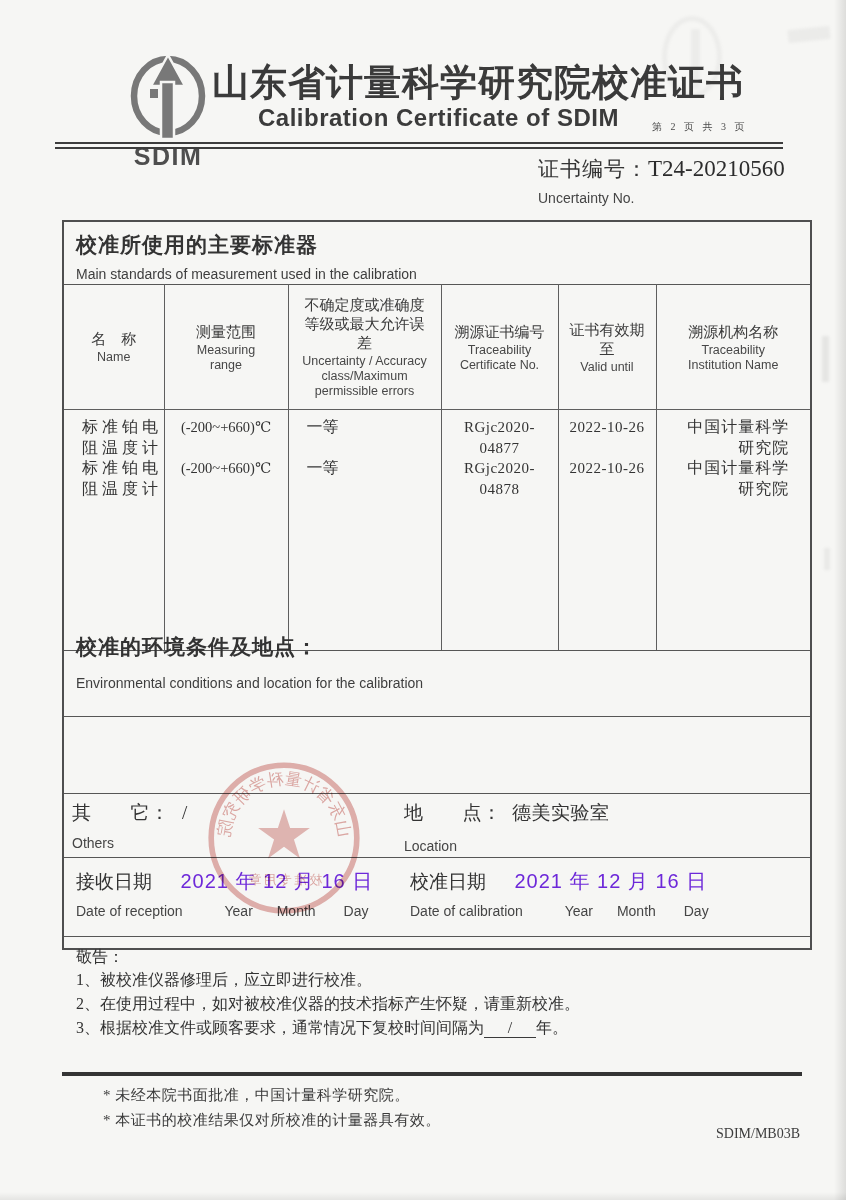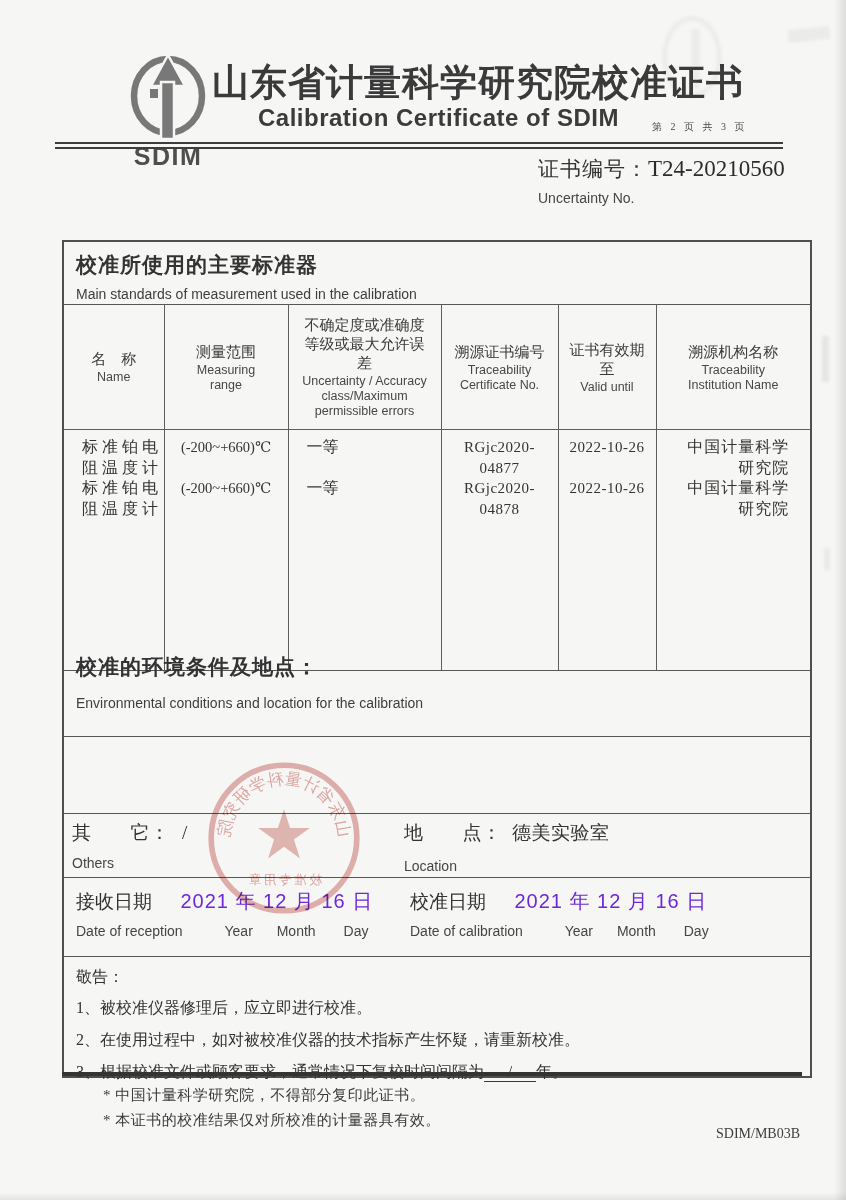--- a/index.html
+++ b/index.html
@@ -32,21 +32,21 @@
     position:absolute; left:55px; top:142px; width:728px; height:7px;
     border-top:2px solid #3d3d3d; border-bottom:2px solid #3d3d3d;
   }
   .cert-no { position:absolute; left:538px; top:155px; }
   .cert-no .zh { font-size:21px; color:#333; letter-spacing:1px; }
   .cert-no .val { font-family:"Liberation Serif","DejaVu Serif",serif; font-size:23px; color:#2c2c2c; }
   .cert-no .en { margin-top:7px; font-size:14px; color:#454545; }
 
   
   .main-box {
-    position:absolute; left:62px; top:240px; width:750px; height:838px;
+    position:absolute; left:62px; top:220px; width:750px; height:730px;
     border:2px solid #4f4f4f;
   }
   .hline { position:absolute; left:0; right:0; border-top:1.6px solid #565656; }
   .sec-title-zh { font-size:21px; font-weight:600; color:#333; letter-spacing:1px; }
   .sec-title-en { font-size:14px; color:#3e3e3e; margin-top:7px; }
   .sec1-head { position:absolute; left:12px; top:9px; }
   .env-head  { position:absolute; left:12px; top:411px; }
   .env-head .sec-title-en { margin-top:14px; }
 
   
@@ -75,21 +75,21 @@
   .val { font-family:"Liberation Serif","DejaVu Serif",serif; font-size:19px; color:#2f2f2f; }
   .lab-en { display:block; font-size:14px; color:#454545; margin-top:9px; }
   .date-zh { font-size:19px; color:#333; }
   .date-val { font-family:Liberation Sans, sans-serif; font-size:20px; color:#6d28d9; margin-left:24px; letter-spacing:1px; }
   .date-en { display:block; font-size:14px; color:#454545; margin-top:8px; }
   .date-en .u1 { margin-left:38px; } .date-en .u2 { margin-left:20px; } .date-en .u3 { margin-left:24px; }
 
   
   .notice { position:absolute; left:12px; top:725px; right:12px; }
   .notice .t { font-size:16px; color:#333; font-family:"Liberation Serif","DejaVu Serif",serif; }
-  .notice .li { font-size:16px; color:#333; margin-top:8px; line-height:24px;
+  .notice .li { font-size:16px; color:#333; line-height:24px;
     font-family:"Liberation Serif","DejaVu Serif",serif; }
   .blank-slash { display:inline-block; width:52px; text-align:center;
     border-bottom:1.3px solid #3a3a3a; line-height:18px; }
 
   
   .thick-rule { position:absolute; left:62px; top:1072px; width:740px; height:4px; background:#343434; }
   .foot-notes { position:absolute; left:103px; top:1083px; font-family:"Liberation Serif","DejaVu Serif",serif;
     font-size:15px; color:#3a3a3a; line-height:25px; letter-spacing:0.5px; }
   .form-code { position:absolute; left:716px; top:1126px; font-family:"Liberation Serif","DejaVu Serif",serif;
     font-size:14px; color:#3d3d3d; }
@@ -278,18 +278,18 @@
       </text>
       <g transform="translate(100,98) scale(0.85)">
         <polygon points="0,-40 9,-12.4 38,-12.4 14.6,4.7 23.5,32.4 0,15.3 -23.5,32.4 -14.6,4.7 -38,-12.4 -9,-12.4" fill="#c4524c" opacity="0.45"></polygon>
       </g>
       <text x="100" y="158" text-anchor="middle" font-size="16" letter-spacing="3" fill="#c4524c" opacity="0.55" font-family="Liberation Serif, DejaVu Serif, serif">校准专用章</text>
     </svg>
   </div>
 
   <div class="thick-rule"></div>
   <div class="foot-notes">
-    <div>* 中国计量科学研究院，不得部分复印此证书。</div>
+    <div>* 未经本院书面批准，中国计量科学研究院。</div>
     <div>* 本证书的校准结果仅对所校准的计量器具有效。</div>
   </div>
   <div class="form-code">SDIM/MB03B</div>
 
 </div>
 
 </body></html>

